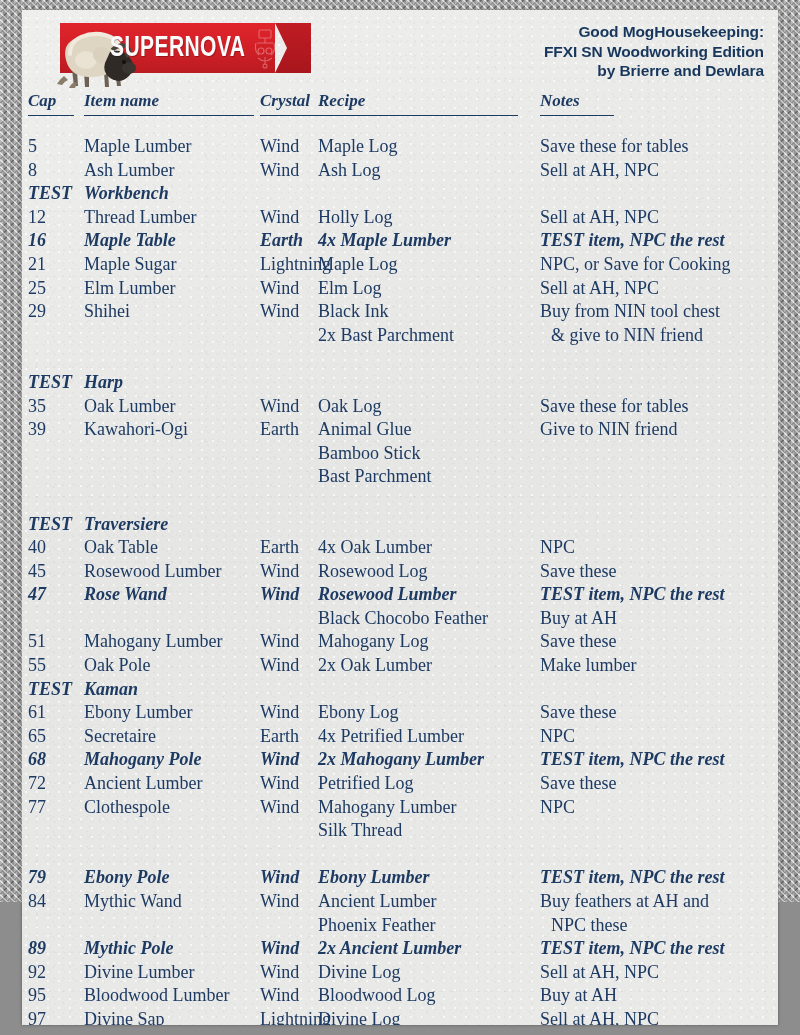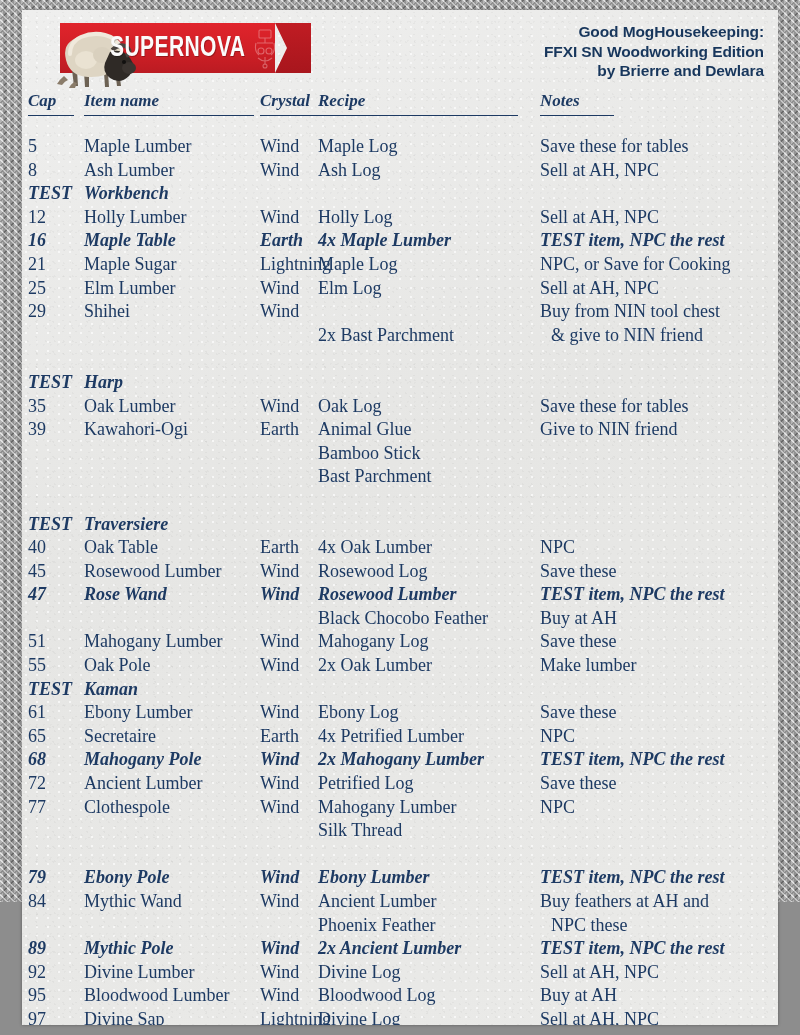--- a/index.html
+++ b/index.html
@@ -250,21 +250,21 @@
           </div>
           <div class="row test">
             <div class="c c-cap">TEST</div>
             <div class="c c-item">Workbench</div>
             <div class="c c-crystal"></div>
             <div class="c c-recipe"></div>
             <div class="c c-notes"></div>
           </div>
           <div class="row normal">
             <div class="c c-cap">12</div>
-            <div class="c c-item">Holly Lumber</div>
+            <div class="c c-item">Thread Lumber</div>
             <div class="c c-crystal">Wind</div>
             <div class="c c-recipe">Holly Log</div>
             <div class="c c-notes">Sell at AH, NPC</div>
           </div>
           <div class="row hl">
             <div class="c c-cap">16</div>
             <div class="c c-item">Maple Table</div>
             <div class="c c-crystal">Earth</div>
             <div class="c c-recipe">4x Maple Lumber</div>
             <div class="c c-notes">TEST item, NPC the rest</div>
@@ -280,20 +280,21 @@
             <div class="c c-cap">25</div>
             <div class="c c-item">Elm Lumber</div>
             <div class="c c-crystal">Wind</div>
             <div class="c c-recipe">Elm Log</div>
             <div class="c c-notes">Sell at AH, NPC</div>
           </div>
           <div class="row normal">
             <div class="c c-cap">29</div>
             <div class="c c-item">Shihei</div>
             <div class="c c-crystal">Wind</div>
+            <div class="c c-recipe">Black Ink</div>
             <div class="c c-notes">Buy from NIN tool chest</div>
           </div>
           <div class="row cont">
             <div class="c c-cap"></div>
             <div class="c c-item"></div>
             <div class="c c-crystal"></div>
             <div class="c c-recipe">2x Bast Parchment</div>
             <div class="c c-notes indent">&amp; give to NIN friend</div>
           </div>
           <div class="row blank">

